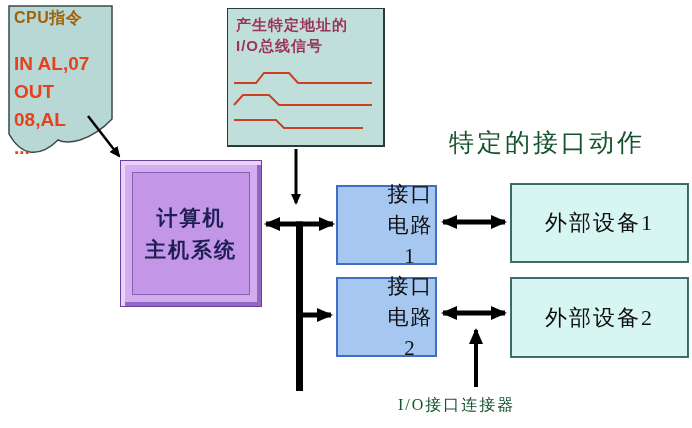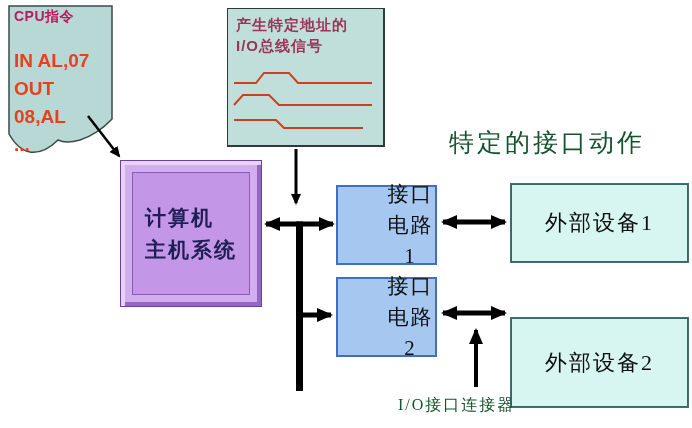--- a/index.html
+++ b/index.html
@@ -5,21 +5,21 @@
   html,body{margin:0;padding:0;background:#ffffff;}
   .canvas{
     position:relative;width:692px;height:428px;background:#ffffff;
     font-family:"Liberation Serif",serif;overflow:hidden;
   }
   .layer{position:absolute;left:0;top:0;width:692px;height:428px;}
   .abs{position:absolute;box-sizing:border-box;}
 
   
   .cpu-text{left:14px;top:8px;width:96px;font-family:"Liberation Sans",sans-serif;font-weight:bold;}
-  .cpu-title{font-size:14px;color:#be185d;letter-spacing:0.5px;}
+  .cpu-title{font-size:16px;color:#a16207;letter-spacing:0.5px;}
   .cpu-lines{margin-top:21px;font-size:19px;color:#e8401c;line-height:28px;}
 
   
   .signal-box{
     left:227px;top:8px;width:158px;height:139px;
     background:#c0dfdb;border:1px solid #2b3b3b;border-right-width:2px;border-bottom-width:2px;
   }
   .signal-title{
     padding:5px 12px 0 8px;font-family:"Liberation Sans",sans-serif;font-weight:bold;
     font-size:15px;color:#9b3457;line-height:21px;letter-spacing:1px;
@@ -28,21 +28,21 @@
 
   
   .host-box{
     left:120px;top:160px;width:142px;height:147px;
     background:#d2adf0;border:1px solid #6d3f9e;
     box-shadow:inset 4px 4px 0 #e8d4fa, inset -4px -4px 0 #9468c2;
     display:flex;padding:11px;
   }
   .host-inner{
     flex:1;background:#c396e8;border:1px solid #8a5cb2;
-    display:flex;align-items:center;justify-content:center;
+    display:flex;align-items:center;justify-content:center;text-align:center;
   }
   .host-text{font-weight:bold;font-size:21px;color:#1f1f55;line-height:32px;letter-spacing:2px;}
 
   
   .if-box{
     left:336px;width:101px;height:80px;
     background:#a6c8f0;border:2px solid #3e6fc0;
     display:flex;align-items:center;justify-content:center;text-align:center;padding-left:48px;
   }
   .if-box.one{top:185px;}
@@ -50,21 +50,21 @@
   .if-text{font-size:21px;color:#0d0d0d;line-height:31px;letter-spacing:2px;}
 
   
   .dev-box{
     left:510px;width:179px;height:80px;
     background:#bce9e9;border:1px solid #447070;
     box-shadow:inset 5px 5px 0 #e2fdfd, inset -5px -5px 0 #85b2ac;
     display:flex;
   }
   .dev-box.one{top:183px;}
-  .dev-box.two{top:277px;height:91px;margin-top:40px;}
+  .dev-box.two{top:277px;height:81px;}
   .dev-inner{
     flex:1;background:#d7f5f1;border:1.5px solid #2f6b6b;
     display:flex;align-items:center;justify-content:center;
   }
   .dev-text{font-size:22px;color:#0d0d0d;letter-spacing:2px;}
 
   
   .blue-label{color:#14532d;white-space:nowrap;}
   .label-action{left:449px;top:126px;font-size:25px;letter-spacing:3px;}
   .label-bus{left:191px;top:351px;font-size:24px;font-weight:bold;letter-spacing:1px;}

